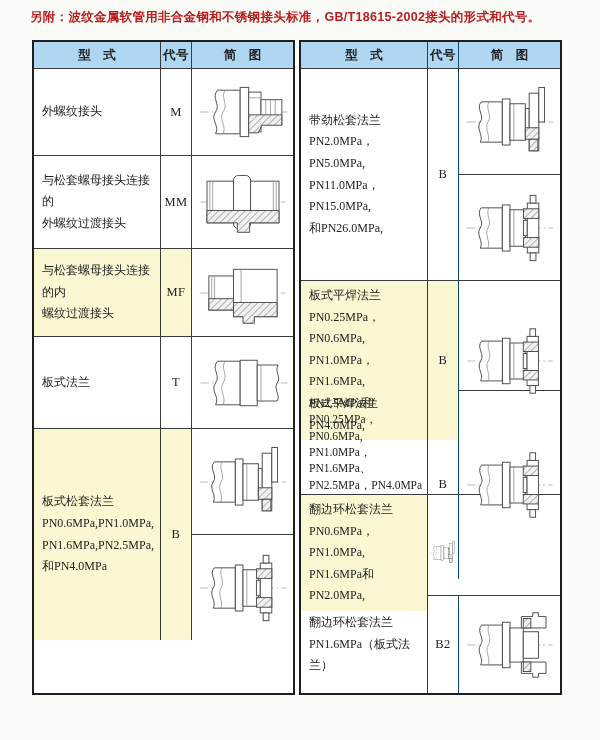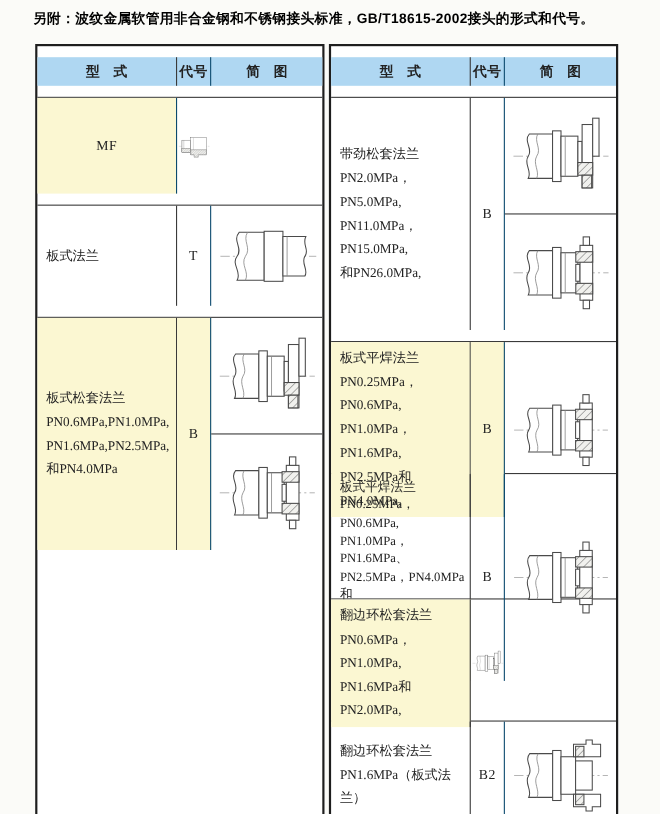--- a/index.html
+++ b/index.html
@@ -5,37 +5,36 @@
   html,body{margin:0;padding:0;}
   body{
     width:600px;height:740px;overflow:hidden;position:relative;
     background:#fbfbf8;
     font-family:"Liberation Serif", serif;
     color:#222;
   }
   .title{
     position:absolute;left:30px;top:9px;width:560px;
     font-family:"Liberation Sans", sans-serif;
-    font-weight:bold;font-size:12.5px;color:#000000;letter-spacing:0.3px;
+    font-weight:bold;font-size:12.5px;color:#b91c1c;letter-spacing:0.3px;
     white-space:nowrap;
   }
   .tables{
     position:absolute;left:32px;top:40px;
     display:flex;gap:4px;
   }
   .jt{
     width:263px;background:#fff;
     border:2px solid #1e1e1e;
     box-sizing:border-box;
   }
   .row{
     display:grid;grid-template-columns:127px 31px 1fr;
     border-top:1px solid #3a3a3a;
     box-sizing:border-box;
-    margin-top:10px;
   }
   .row:first-child{border-top:none;}
   .ct,.cc,.cd{box-sizing:border-box;min-width:0;}
   .ct{
     border-right:1px solid #3a3a3a;
     display:flex;align-items:center;
     padding:4px 3px 4px 8px;
     font-size:12px;line-height:1.8;
     white-space:pre-line;
   }
@@ -177,24 +176,49 @@
 
 <div class="tables">
 
   <div class="jt">
     <div class="row hd">
       <div class="ct">型　式</div>
       <div class="cc">代号</div>
       <div class="cd">简　图</div>
     </div>
 
-
-
+    <div class="row" style="height:87px">
+      <div class="ct">外螺纹接头</div>
+      <div class="cc">M</div>
+      <div class="cd">
+          <div class="single">
+        <svg class="diag" viewBox="0 0 100 76">
+              <use href="#s-m"></use>
+            </svg>
+      </div>
+        </div>
+    </div>
+
+
+    <div class="row" style="height:93px">
+      <div class="ct">与松套螺母接头连接的
+外螺纹过渡接头</div>
+      <div class="cc">MM</div>
+      <div class="cd">
+          <div class="single">
+        <svg class="diag" viewBox="0 0 100 76">
+              <use href="#s-mm"></use>
+            </svg>
+      </div>
+        </div>
+    </div>
 
     <div class="row" style="height:88px">
+      <div class="ct yl">与松套螺母接头连接的内
+螺纹过渡接头</div>
       <div class="cc yl">MF</div>
       <div class="cd">
           <div class="single">
         <svg class="diag" viewBox="0 0 100 76">
               <use href="#s-mf"></use>
             </svg>
       </div>
         </div>
     </div>
 

